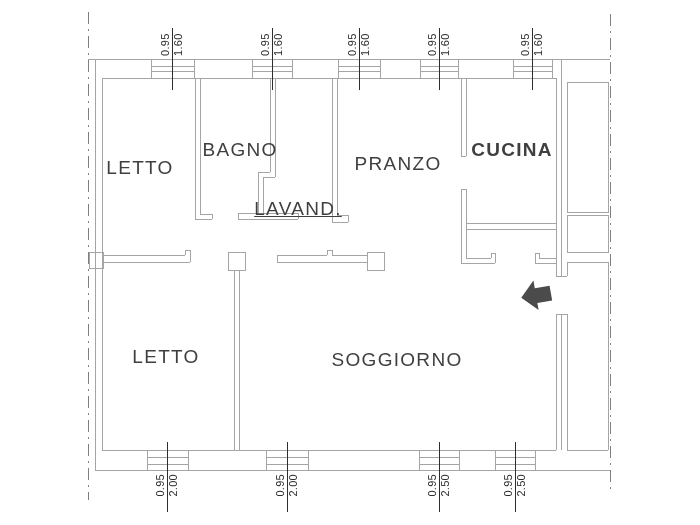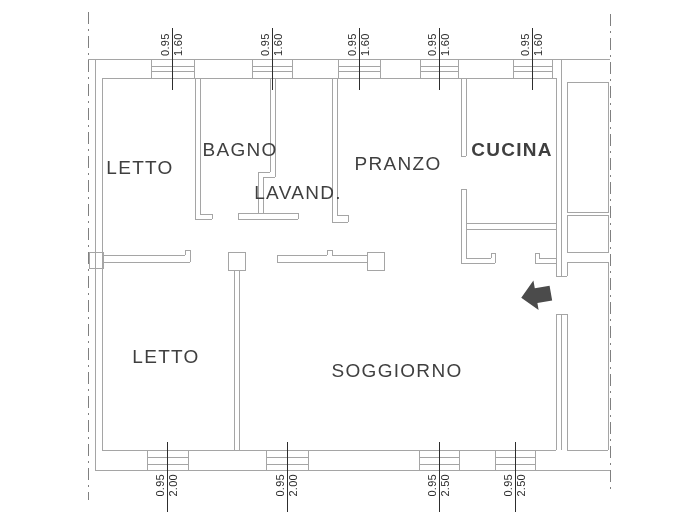--- a/index.html
+++ b/index.html
@@ -85,25 +85,25 @@
       <path d="M167,442 V512 M287,442 V512 M439,442 V512 M515,442 V512"></path>
     </g>
 
     <g transform="translate(537,295) rotate(-10)">
       <polygon points="-16,0 -1,-15 -1,-7 14,-7 14,8 -1,8 -1,15" fill="#4b4b4b"></polygon>
     </g>
   </svg>
 
   <div class="room" style="left:140px;top:168px;">LETTO</div>
   <div class="room" style="left:240px;top:150px;">BAGNO</div>
-  <div class="room" style="left:298px;top:193px;">LAVAND.</div>
+  <div class="room" style="left:298px;top:209px;text-decoration:underline;">LAVAND.</div>
   <div class="room" style="left:398px;top:164px;">PRANZO</div>
   <div class="room" style="left:512px;top:150px;font-weight:bold;">CUCINA</div>
   <div class="room" style="left:166px;top:357px;">LETTO</div>
-  <div class="room" style="left:397px;top:371px;">SOGGIORNO</div>
+  <div class="room" style="left:397px;top:360px;">SOGGIORNO</div>
 
   <div class="dim top" style="left:154px;top:20px;">
     <div>
       <span>0.95</span>
       <span>1.60</span>
     </div>
   </div>
   <div class="dim top" style="left:254px;top:20px;">
     <div>
       <span>0.95</span>

